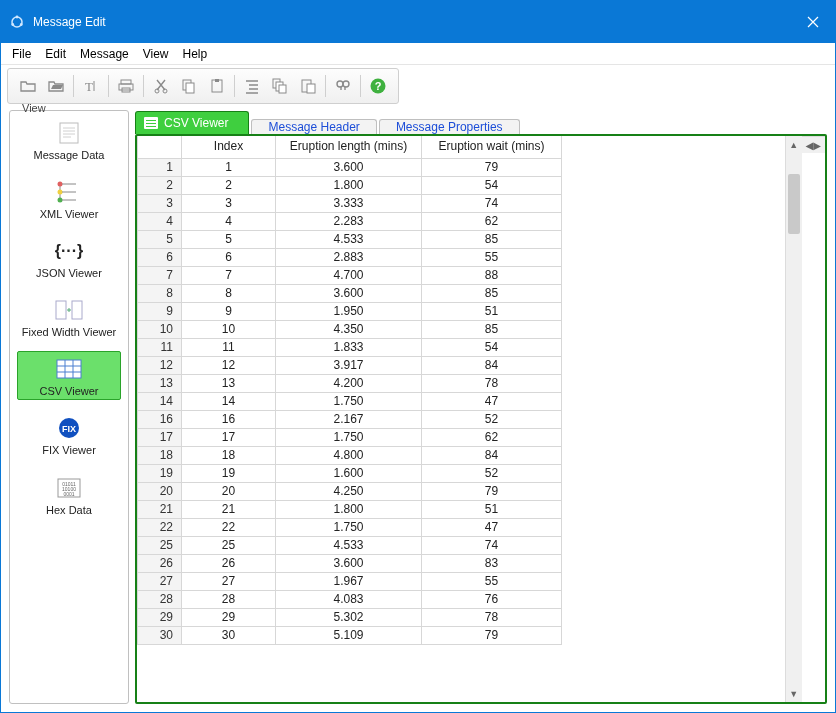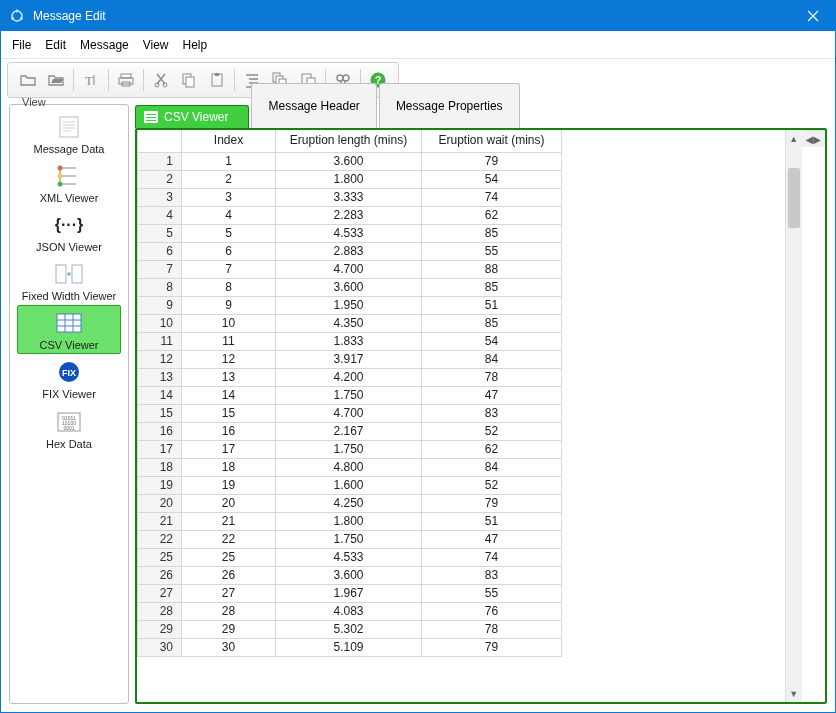--- a/index.html
+++ b/index.html
@@ -1,38 +1,38 @@
 <!DOCTYPE html>
 <html><head>
 <meta charset="utf-8">
 <style>
   * { box-sizing: border-box; }
   html, body { margin: 0; padding: 0; font-family: "Segoe UI", Tahoma, sans-serif; font-size: 12px; background: #fff; }
   .window { width: 836px; height: 713px; border: 1px solid #0a78d6; display: flex; flex-direction: column; position: relative; }
-  .titlebar { background: #0a78d6; color: #fff; height: 30px; display: flex; align-items: center; padding: 0 6px 0 8px; }
+  .titlebar { background: #0a78d6; color: #fff; height: 42px; display: flex; align-items: center; padding: 0 6px 0 8px; }
   .titlebar .app-icon { width: 16px; height: 16px; margin-right: 8px; display: inline-flex; align-items: center; justify-content: center; }
   .titlebar .title { font-size: 12px; flex: 1; }
   .titlebar .close { width: 45px; height: 30px; display: flex; align-items: center; justify-content: center; margin-right: -6px; }
-  .menubar { height: 28px; display: flex; align-items: center; padding: 0 4px; background: #fff; border-bottom: 1px solid #e5e5e5; }
+  .menubar { height: 22px; display: flex; align-items: center; padding: 0 4px; background: #fff; border-bottom: 1px solid #e5e5e5; }
   .menubar .mi { padding: 2px 7px; cursor: default; }
   .menubar .mi:first-child { text-decoration: underline; text-decoration-color: transparent; }
   .toolbar-wrap { padding: 3px 6px 6px 6px; }
   .toolbar { border: 1px solid #cfcfcf; border-radius: 3px; background: linear-gradient(#fdfdfd,#f0f0f0); padding: 3px 6px; display: inline-flex; align-items: center; gap: 0; }
   .tbtn { width: 28px; height: 28px; display: flex; align-items: center; justify-content: center; cursor: default; color: #7a7a7a; border-radius: 2px; }
   .tsep { width: 1px; height: 22px; background: #cfcfcf; margin: 0 3px; }
   .body { flex: 1; display: flex; padding: 0 8px 8px 8px; gap: 6px; min-height: 0; }
   .sidepanel { border: 1px solid #c0c0c0; border-radius: 3px; width: 120px; display: flex; flex-direction: column; }
   .sidepanel .legend { position: relative; top: -9px; left: 8px; background: #fff; padding: 0 4px; font-size: 11px; color: #444; width: fit-content; height: 0; }
-  .sidepanel .inner { padding: 4px 4px 6px 4px; display: flex; flex-direction: column; align-items: center; gap: 0; overflow: hidden; }
+  .sidepanel .inner { padding: 4px 4px 6px 4px; display: flex; flex-direction: column; align-items: center; gap: 10px; overflow: hidden; }
   .side-item { width: 104px; padding: 4px 2px 2px 2px; text-align: center; border: 1px solid transparent; border-radius: 2px; cursor: default; font-size: 11px; color: #222; line-height: 1.1; }
   .side-item.selected { background: #6be06b; border: 1px solid #2aa32a; }
   .side-item .sicon { width: 34px; height: 26px; margin: 0 auto 3px auto; display: flex; align-items: center; justify-content: center; }
   .main { flex: 1; display: flex; flex-direction: column; min-width: 0; }
   .tabs { display: flex; height: 24px; align-items: flex-end; gap: 2px; }
-  .tab { border: 1px solid #bfbfbf; border-bottom: none; border-radius: 3px 3px 0 0; background: #f3f3f3; padding: 15px 16px; font-size: 12px; color: #000000; cursor: default; display: flex; align-items: center; gap: 6px; }
+  .tab { border: 1px solid #bfbfbf; border-bottom: none; border-radius: 3px 3px 0 0; background: #f3f3f3; padding: 0 16px; font-size: 12px; color: #1d4ed8; cursor: default; display: flex; align-items: center; gap: 6px; }
   .tab.active { background: #3fcf3f; border-color: #168016; color: #fff; padding: 4px 20px 4px 8px; }
   .tab.active .tabicon { background: #fff; border-radius: 1px; width: 14px; height: 12px; display: inline-block; position: relative; }
   .tab.active .tabicon::before { content:""; position:absolute; inset:2px; background: repeating-linear-gradient(0deg,#3fcf3f 0 1px,transparent 1px 3px); }
   .content { flex: 1; border: 2px solid #168016; border-radius: 2px; min-height: 0; background: #fff; display: flex; flex-direction: row; }
   .gridwrap { flex: 1; overflow: hidden; position: relative; display: flex; }
   .grid-scroll { flex: 1; overflow: hidden; }
   table.grid { border-collapse: collapse; table-layout: fixed; font-size: 12px; color: #222; }
   table.grid th, table.grid td { border: 1px solid #d7d7d7; padding: 0 6px; height: 17px; line-height: 17px; white-space: nowrap; text-align: center; }
   table.grid thead th { background: #fff; font-weight: normal; height: 22px; border-top: none; }
   table.grid thead th:first-child, table.grid td.rowhdr { background: #f4f4f4; text-align: right; padding-right: 8px; color: #333; }
@@ -343,26 +343,20 @@
                     <td>4.200</td>
                     <td>78</td>
                   </tr>
                   <tr>
                     <td class="rowhdr">14</td>
                     <td>14</td>
                     <td>1.750</td>
                     <td>47</td>
                   </tr>
                   <tr>
-                    <td class="rowhdr">15</td>
-                    <td>15</td>
-                    <td>4.700</td>
-                    <td>83</td>
-                  </tr>
-                  <tr>
                     <td class="rowhdr">16</td>
                     <td>16</td>
                     <td>2.167</td>
                     <td>52</td>
                   </tr>
                   <tr>
                     <td class="rowhdr">17</td>
                     <td>17</td>
                     <td>1.750</td>
                     <td>62</td>

